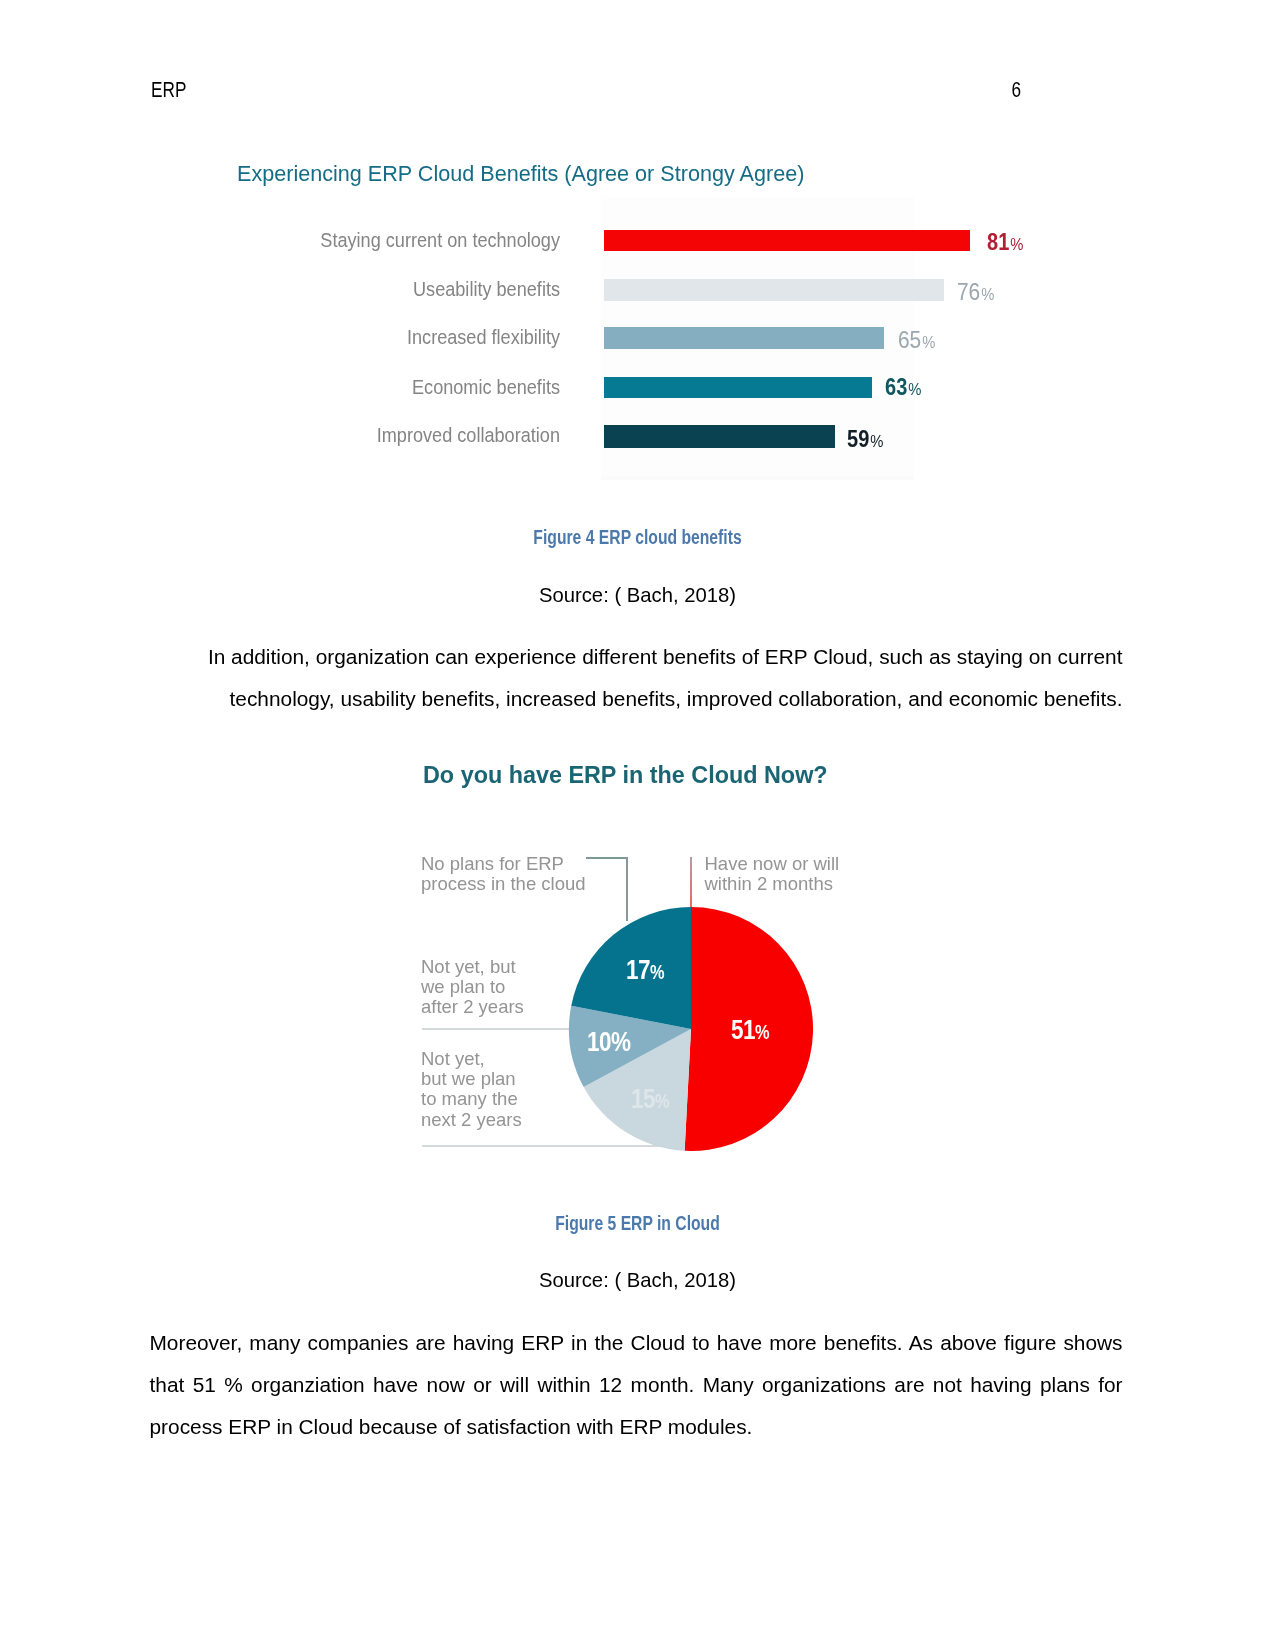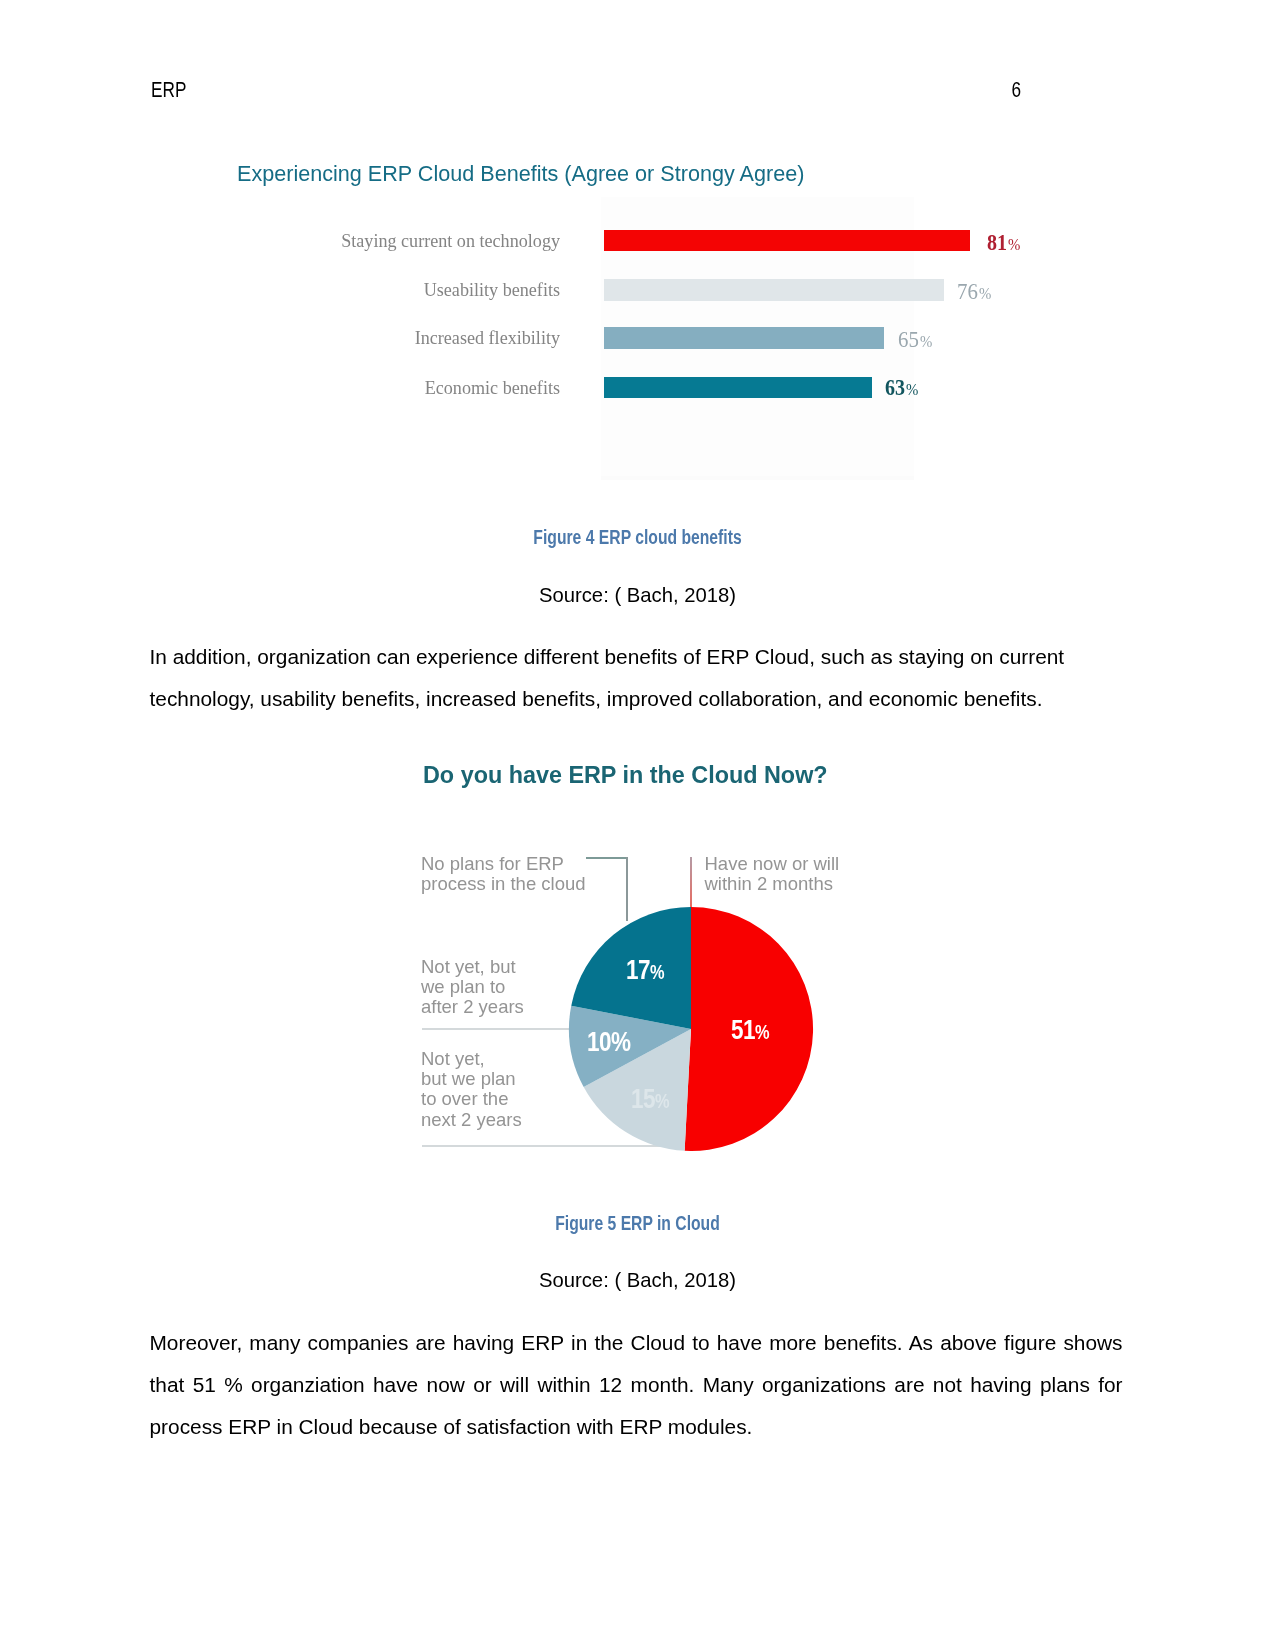--- a/index.html
+++ b/index.html
@@ -10,40 +10,40 @@
 
   
   .doc-head-left{left:151px;top:80px;font-size:21.5px;color:#000;line-height:21.5px;
      transform:scaleX(.8);transform-origin:0 0;}
   .doc-head-right{right:151px;top:80px;font-size:21.5px;color:#000;line-height:21.5px;
      transform:scaleX(.8);transform-origin:100% 0;}
 
   
   .para{margin:0;left:149.5px;width:973px;font-size:20.85px;line-height:42.1px;color:#000;
         text-align:justify;text-justify:inter-word;}
-  .para1{top:636px;text-align:left;}
+  .para1{top:636px;text-align:right;}
   .para2{top:1322px;}
 
   
   .figcap{font-size:19.4px;font-weight:bold;color:#4c79ab;line-height:19.4px;white-space:nowrap;
      transform:scaleX(.81);transform-origin:50% 0;}
   .figsrc{font-size:21px;color:#000;line-height:21px;white-space:nowrap;
      transform:scaleX(.965);transform-origin:50% 0;}
   .fig4cap{left:0;top:527.5px;width:1275px;text-align:center;}
   .fig4src{left:0;top:584px;width:1275px;text-align:center;}
   .fig5cap{left:0;top:1214px;width:1275px;text-align:center;}
   .fig5src{left:0;top:1269px;width:1275px;text-align:center;}
 
   
   .fig4{left:237px;top:160px;width:800px;height:320px;filter:blur(.35px);}
   .bc-title{position:absolute;left:0px;top:3px;white-space:nowrap;color:#156c85;
      font-weight:normal;font-size:21.6px;line-height:21.6px;}
   .bc-panel{position:absolute;left:364px;top:37px;width:313px;height:279px;background:#fdfdfd;
             border-bottom:4px solid #fbfbfb;}
-  .bc-row{position:absolute;left:0;width:800px;height:21px;font-family:Liberation Serif, serif;}
+  .bc-row{position:absolute;left:0;width:800px;height:21px;}
   .bc-cat{position:absolute;right:477px;top:1px;white-space:nowrap;text-align:right;
      color:#848484;font-size:19.7px;line-height:19.7px;transform:scaleX(.92);transform-origin:100% 0;
      width:330px;}
   .bc-bar{position:absolute;left:367px;top:0;height:21px;}
   .bc-val{position:absolute;top:1px;white-space:nowrap;line-height:23px;transform:scaleX(.87);transform-origin:0 0;}
   .bc-val .num{font-weight:bold;font-size:23px;}
   .bc-val.reg .num{font-weight:normal;font-size:24px;}
   .bc-val .pct{font-size:17px;margin-left:1.2px;}
 
   
@@ -101,20 +101,25 @@
       <div class="bc-bar" style="width:280px;height:22px;background:#85aec0"></div>
       <div class="bc-val reg" style="left:661px;color:#9aa7ae"><span class="num">65</span><span class="pct">%</span></div>
     </div>
 
     <div class="bc-row" style="top:217px">
       <div class="bc-cat">Economic benefits</div>
       <div class="bc-bar" style="width:268px;background:#067a93"></div>
       <div class="bc-val" style="left:648px;top:-1px;color:#11555e"><span class="num">63</span><span class="pct">%</span></div>
     </div>
 
+    <div class="bc-row" style="top:265px">
+      <div class="bc-cat">Improved collaboration</div>
+      <div class="bc-bar" style="width:231px;height:22.5px;background:#0b4252"></div>
+      <div class="bc-val" style="left:609.5px;top:3px;color:#121f26"><span class="num">59</span><span class="pct">%</span></div>
+    </div>
   </div>
 
   <div class="abs figcap fig4cap">Figure 4 ERP cloud benefits</div>
   <div class="abs figsrc fig4src">Source: ( Bach, 2018)</div>
 
   <p class="abs para para1">In addition, organization can experience different benefits of ERP Cloud, such as staying on current technology, usability benefits, increased benefits, improved collaboration, and economic benefits.</p>
 
   <div class="abs fig5">
     <div class="pc-title">Do you have ERP in the Cloud Now?</div>
 
@@ -136,21 +141,21 @@
       <div>within 2 months</div>
     </div>
     <div class="pc-leg pc-leg-after2">
       <div>Not yet, but</div>
       <div>we plan to</div>
       <div>after 2 years</div>
     </div>
     <div class="pc-leg pc-leg-next2">
       <div>Not yet,</div>
       <div>but we plan</div>
-      <div>to over the</div>
+      <div>to many the</div>
       <div>next 2 years</div>
     </div>
 
     <svg class="pc-svg" width="250" height="250" viewBox="0 0 250 250">
       <path id="slice-red" d="M 125 125 L 125.00 3.00 A 122 122 0 1 1 118.62 246.83 Z" fill="#f80000"></path>
       <path id="slice-light" d="M 125 125 L 118.62 246.83 A 122 122 0 0 1 17.68 183.03 Z" fill="#c9d7de"></path>
       <path id="slice-mid" d="M 125 125 L 17.68 183.03 A 122 122 0 0 1 5.24 101.72 Z" fill="#85b0c4"></path>
       <path id="slice-teal" d="M 125 125 L 5.24 101.72 A 122 122 0 0 1 125.00 3.00 Z" fill="#05738e"></path>
     </svg>
 

